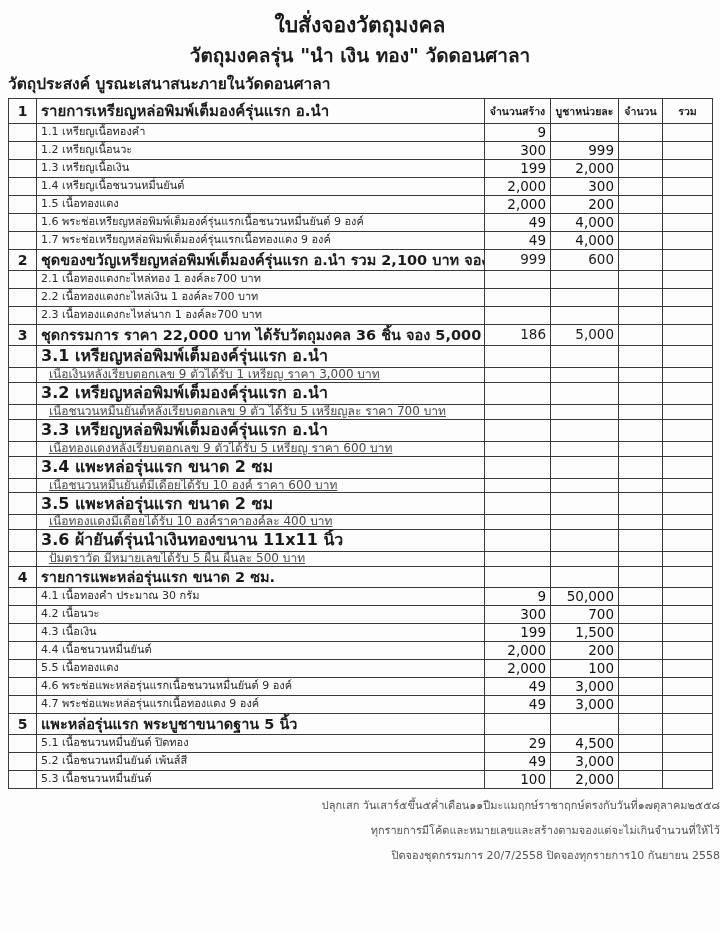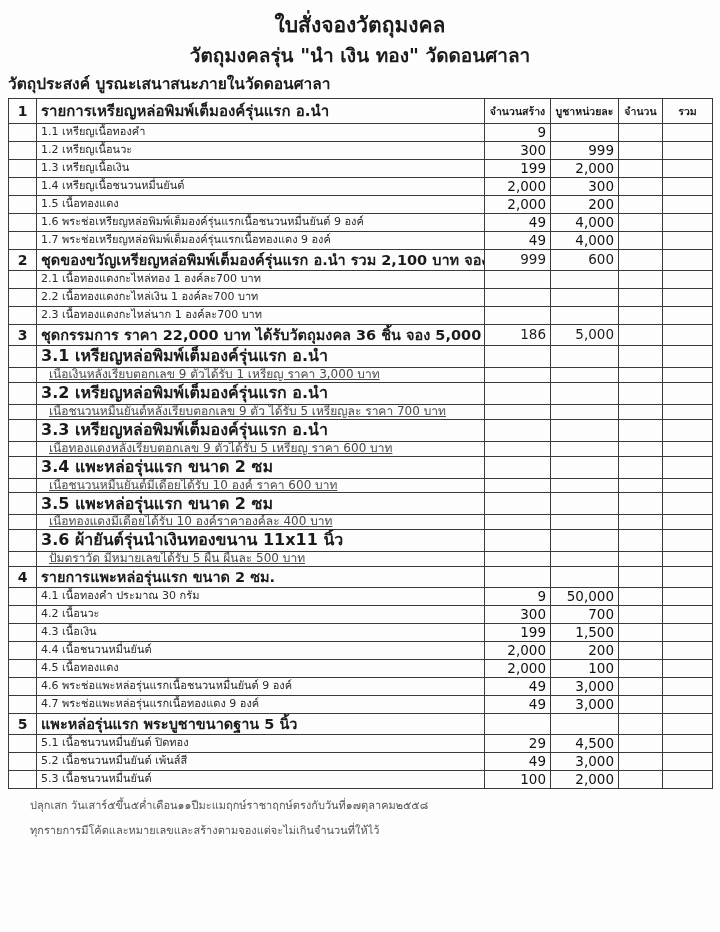--- a/index.html
+++ b/index.html
@@ -73,20 +73,21 @@
 
   .notes{
     margin:8px 0 0 30px;
     font-size:11px;
     color:#555;
   }
   .note-line{
     line-height:1.55;
     margin-bottom:8px;
     white-space:nowrap;
+    text-align:right;
   }
 </style>
 </head>
 <body>
 
 <div class="page">
   <h1 class="title">ใบสั่งจองวัตถุมงคล</h1>
   <h2 class="subtitle">วัตถุมงคลรุ่น "นำ เงิน ทอง" วัดดอนศาลา</h2>
   <div class="purpose">วัตถุประสงค์  บูรณะเสนาสนะภายในวัดดอนศาลา</div>
 
@@ -335,21 +336,21 @@
         <tr class="row-item">
           <td class="cell-num"></td>
           <td class="cell-desc">4.4 เนื้อชนวนหมื่นยันต์</td>
           <td class="cell-made">2,000</td>
           <td class="cell-price">200</td>
           <td class="cell-qty"></td>
           <td class="cell-total"></td>
         </tr>
         <tr class="row-item">
           <td class="cell-num"></td>
-          <td class="cell-desc">4.5 เนื้อทองแดง</td>
+          <td class="cell-desc">5.5 เนื้อทองแดง</td>
           <td class="cell-made">2,000</td>
           <td class="cell-price">100</td>
           <td class="cell-qty"></td>
           <td class="cell-total"></td>
         </tr>
         <tr class="row-item">
           <td class="cell-num"></td>
           <td class="cell-desc">4.6 พระช่อแพะหล่อรุ่นแรกเนื้อชนวนหมื่นยันต์ 9 องค์</td>
           <td class="cell-made">49</td>
           <td class="cell-price">3,000</td>
@@ -395,14 +396,15 @@
           <td class="cell-price">2,000</td>
           <td class="cell-qty"></td>
           <td class="cell-total"></td>
         </tr>
       </tbody>
   </table>
 
   <div class="notes">
       <div class="note-line">ปลุกเสก วันเสาร์๕ขึ้น๕ค่ำเดือน๑๑ปีมะแมฤกษ์ราชาฤกษ์ตรงกับวันที่๑๗ตุลาคม๒๕๕๘</div>
       <div class="note-line">ทุกรายการมีโค้ดและหมายเลขและสร้างตามจองแต่จะไม่เกินจำนวนที่ให้ไว้</div>
+      <div class="note-line">ปิดจองชุดกรรมการ 20/7/2558 ปิดจองทุกรายการ10 กันยายน 2558</div>
     </div>
 </div>
 
 </body></html>

